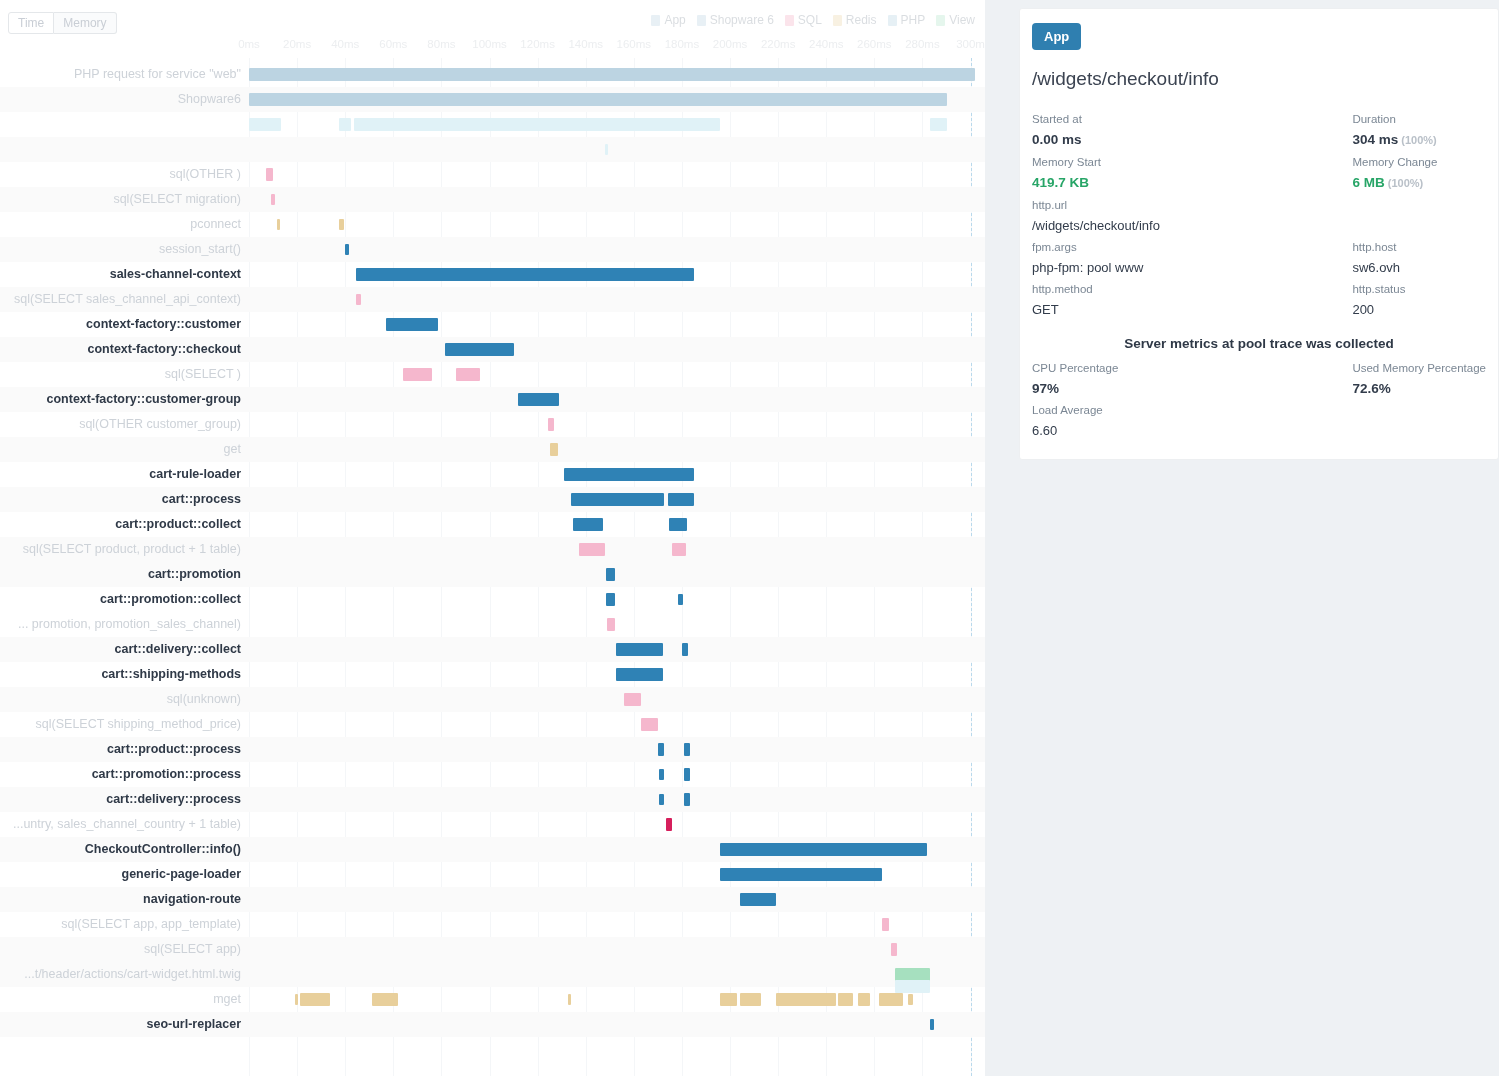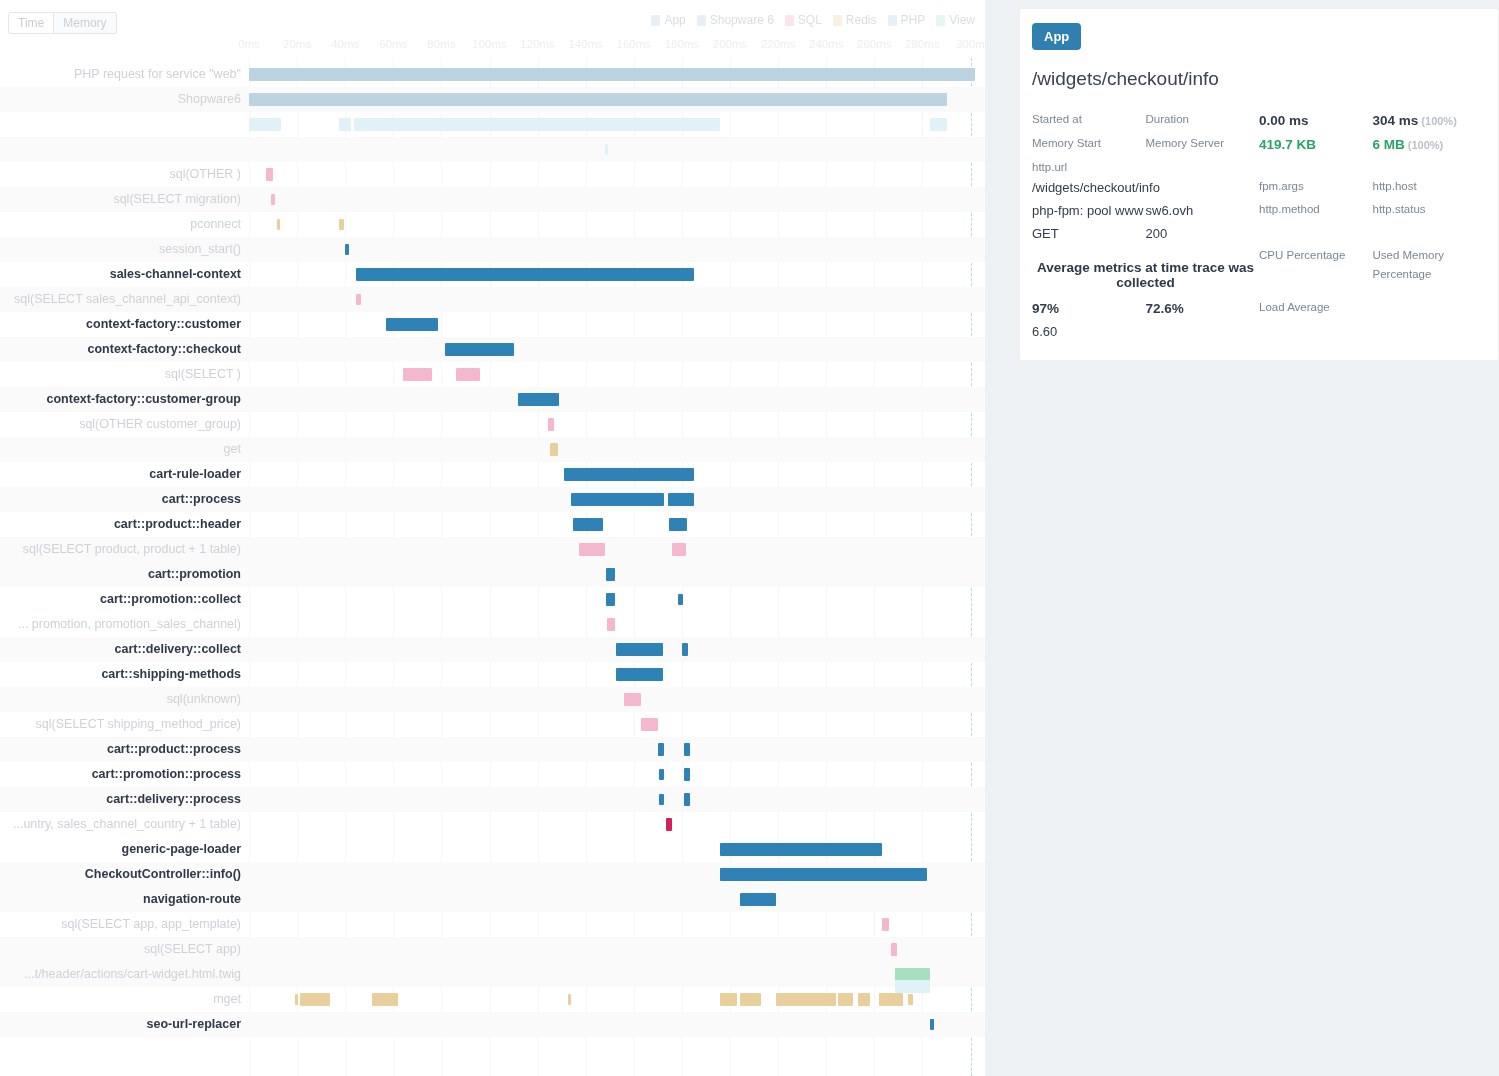--- a/index.html
+++ b/index.html
@@ -62,21 +62,21 @@
   #detail{
     position:absolute;left:1019px;top:8px;width:480px;
     background:#ffffff;border:1px solid #edeff1;border-radius:3px;
     padding:14px 12px 16px 12px;box-sizing:border-box;
   }
   #apptag{
     display:inline-block;background:#2f7fb0;color:#ffffff;font-weight:bold;
     font-size:13px;padding:6px 12px;border-radius:4px;
   }
   #dtitle{font-size:19px;color:#3b4351;margin:18px 0 20px 0;font-weight:400;}
-  .kvgrid{display:grid;grid-template-columns:1fr 1fr 1fr 1fr;row-gap:0;column-gap:0;}
+  .kvgrid{display:grid;grid-template-columns:1fr;row-gap:0;column-gap:0;}
   .kvk{font-size:11.5px;color:#7b8794;line-height:19px;}
   .kvv{font-size:13.5px;color:#323c4b;font-weight:bold;line-height:21px;margin-bottom:2px;}
   .kvv.plain{font-weight:400;font-size:13px;}
   .kvv .pct{color:#b9c0c8;font-size:11px;font-weight:bold;}
   .kvv.green{color:#27a567;}
   #metrics-hd{
     grid-column:1 / span 2;text-align:center;font-weight:bold;font-size:13.5px;
     color:#2f3947;padding:14px 0 8px 0;
   }
 </style>
@@ -267,21 +267,21 @@
           </div>
         </div>
         <div class="row alt">
           <div class="rlabel strong">cart::process</div>
           <div class="track">
             <div class="bar" style="left: 322.301px; width: 92.6013px; background: rgb(47, 130, 181);"></div>
             <div class="bar" style="left: 418.51px; width: 26.4575px; background: rgb(47, 130, 181);"></div>
           </div>
         </div>
         <div class="row">
-          <div class="rlabel strong">cart::product::header</div>
+          <div class="rlabel strong">cart::product::collect</div>
           <div class="track">
             <div class="bar" style="left: 323.503px; width: 30.0654px; background: rgb(47, 130, 181);"></div>
             <div class="bar" style="left: 419.712px; width: 18.0392px; background: rgb(47, 130, 181);"></div>
           </div>
         </div>
         <div class="row alt">
           <div class="rlabel dim">sql(SELECT product, product + 1 table)</div>
           <div class="track">
             <div class="bar" style="left: 329.516px; width: 26.4575px; background: rgb(245, 183, 205);"></div>
             <div class="bar" style="left: 423.32px; width: 13.2288px; background: rgb(245, 183, 205);"></div>
@@ -351,30 +351,30 @@
             <div class="bar thin" style="left: 410.092px; width: 4.81046px; background: rgb(47, 130, 181);"></div>
             <div class="bar" style="left: 435.346px; width: 6.01307px; background: rgb(47, 130, 181);"></div>
           </div>
         </div>
         <div class="row">
           <div class="rlabel dim">...untry, sales_channel_country + 1 table)</div>
           <div class="track">
             <div class="bar" style="left: 417.307px; width: 6.01307px; background: rgb(214, 31, 92);"></div>
           </div>
         </div>
+        <div class="row alt">
+          <div class="rlabel strong">CheckoutController::info()</div>
+          <div class="track">
+            <div class="bar" style="left: 471.425px; width: 206.85px; background: rgb(47, 130, 181);"></div>
+          </div>
+        </div>
         <div class="row">
           <div class="rlabel strong">generic-page-loader</div>
           <div class="track">
             <div class="bar" style="left: 471.425px; width: 161.15px; background: rgb(47, 130, 181);"></div>
-          </div>
-        </div>
-        <div class="row alt">
-          <div class="rlabel strong">CheckoutController::info()</div>
-          <div class="track">
-            <div class="bar" style="left: 471.425px; width: 206.85px; background: rgb(47, 130, 181);"></div>
           </div>
         </div>
         <div class="row alt">
           <div class="rlabel strong">navigation-route</div>
           <div class="track">
             <div class="bar" style="left: 490.667px; width: 36.0784px; background: rgb(47, 130, 181);"></div>
           </div>
         </div>
         <div class="row">
           <div class="rlabel dim">sql(SELECT app, app_template)</div>
@@ -423,34 +423,34 @@
 
   <div id="detail">
     <span id="apptag">App</span>
     <div id="dtitle">/widgets/checkout/info</div>
     <div class="kvgrid" id="dfields">
         <div class="kvk">Started at</div>
         <div class="kvk">Duration</div>
         <div class="kvv">0.00 ms</div>
         <div class="kvv">304 ms<span class="pct"> (100%)</span></div>
         <div class="kvk">Memory Start</div>
-        <div class="kvk">Memory Server</div>
+        <div class="kvk">Memory Change</div>
         <div class="kvv green">419.7 KB</div>
         <div class="kvv green">6 MB<span class="pct"> (100%)</span></div>
         <div class="kvk" style="grid-column: 1 / span 2;">http.url</div>
         <div class="kvv plain" style="grid-column: 1 / span 2;">/widgets/checkout/info</div>
         <div class="kvk">fpm.args</div>
         <div class="kvk">http.host</div>
         <div class="kvv plain">php-fpm: pool www</div>
         <div class="kvv plain">sw6.ovh</div>
         <div class="kvk">http.method</div>
         <div class="kvk">http.status</div>
         <div class="kvv plain">GET</div>
         <div class="kvv plain">200</div>
-        <div id="metrics-hd">Average metrics at time trace was collected</div>
+        <div id="metrics-hd">Server metrics at pool trace was collected</div>
         <div class="kvk">CPU Percentage</div>
         <div class="kvk">Used Memory Percentage</div>
         <div class="kvv">97%</div>
         <div class="kvv">72.6%</div>
         <div class="kvk">Load Average</div>
         <div class="kvk"></div>
         <div class="kvv plain">6.60</div>
         <div class="kvv">&nbsp;</div>
       </div>
   </div>

